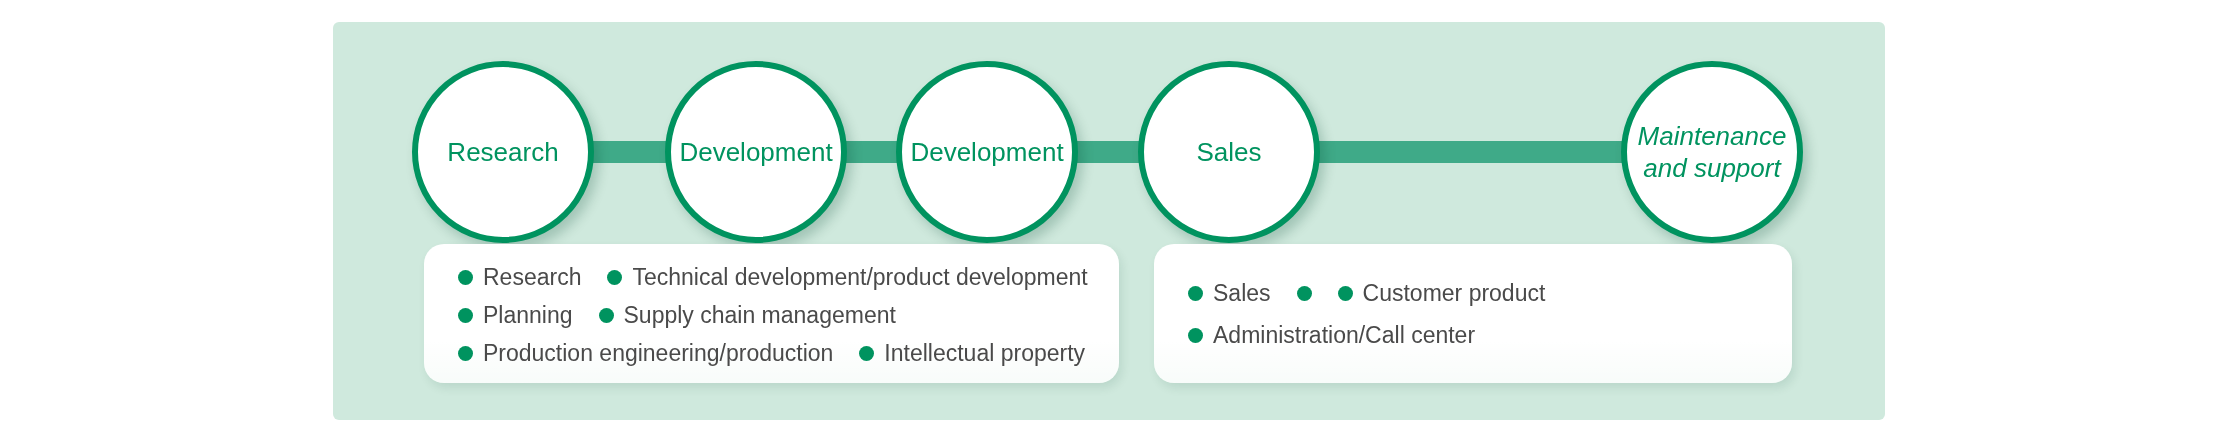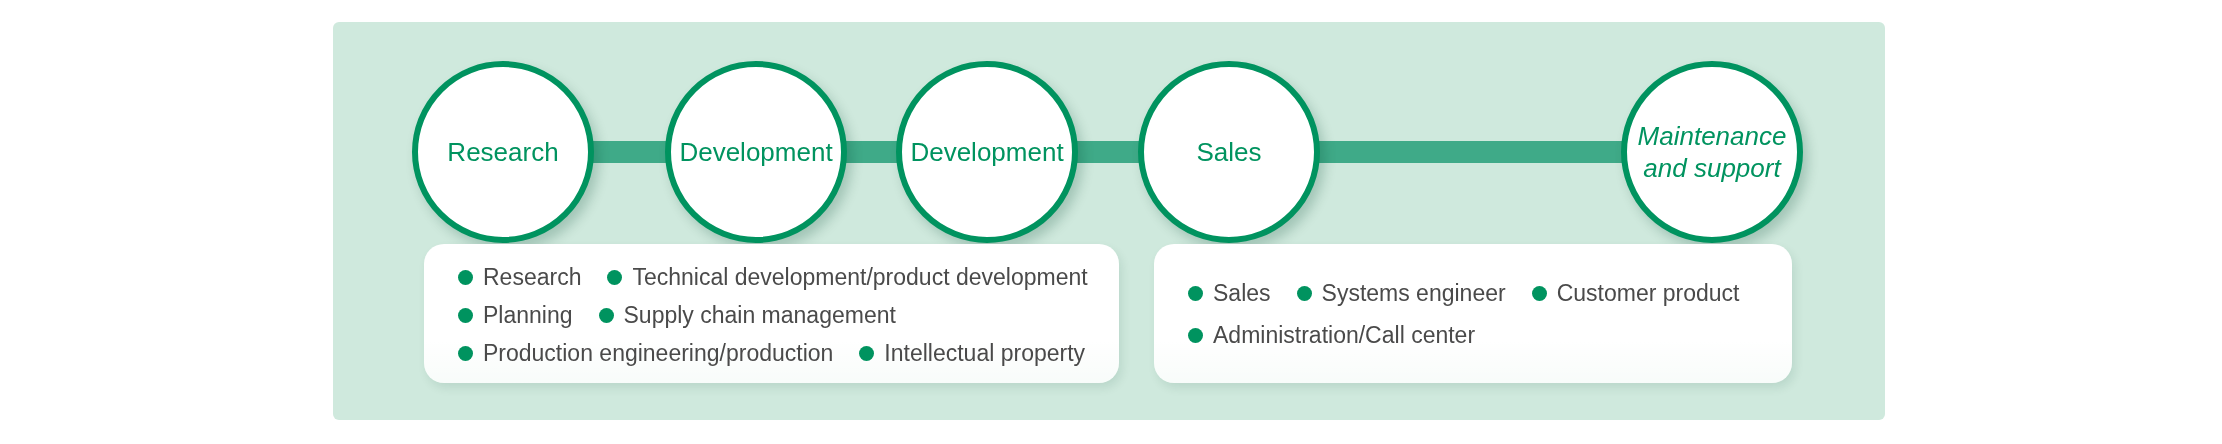--- a/index.html
+++ b/index.html
@@ -143,21 +143,20 @@
   </div>
 
   <div class="panel panel-right">
     <div class="row">
       <span class="item">
         <i class="dot"></i>
         <span>Sales</span>
       </span>
       <span class="item">
         <i class="dot"></i>
-        <span>Systems engineer</span>
       </span>
       <span class="item">
         <i class="dot"></i>
         <span>Customer product</span>
       </span>
     </div>
     <div class="row">
       <span class="item">
         <i class="dot"></i>
         <span>Administration/Call center</span>

